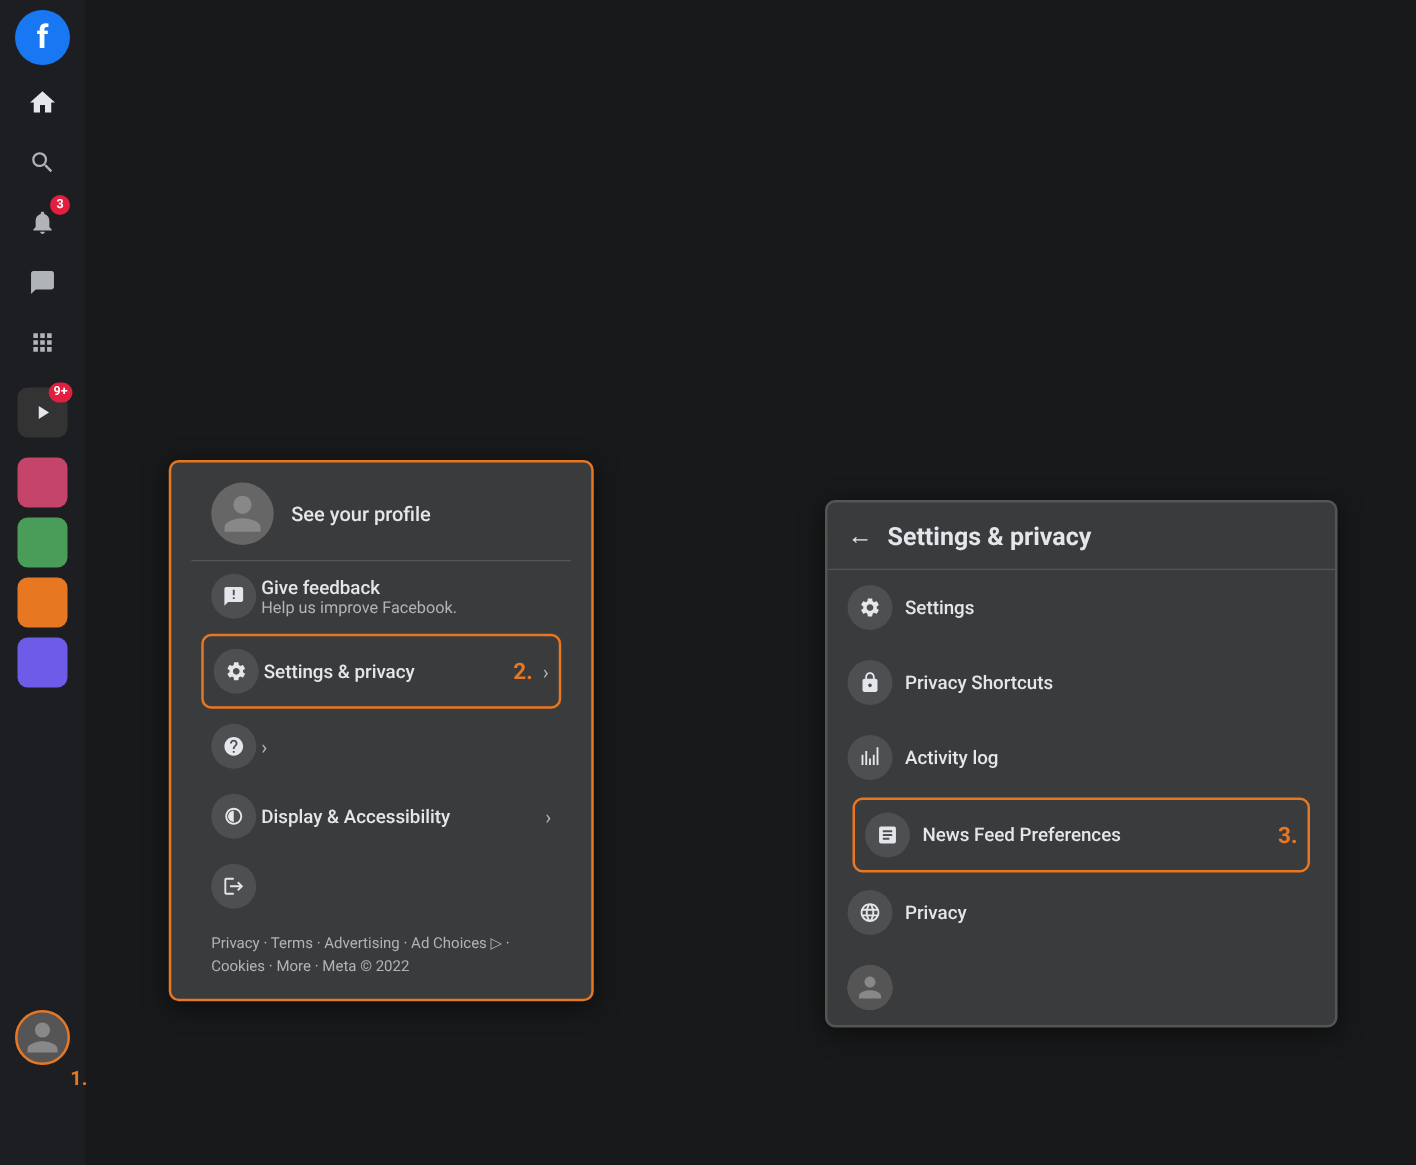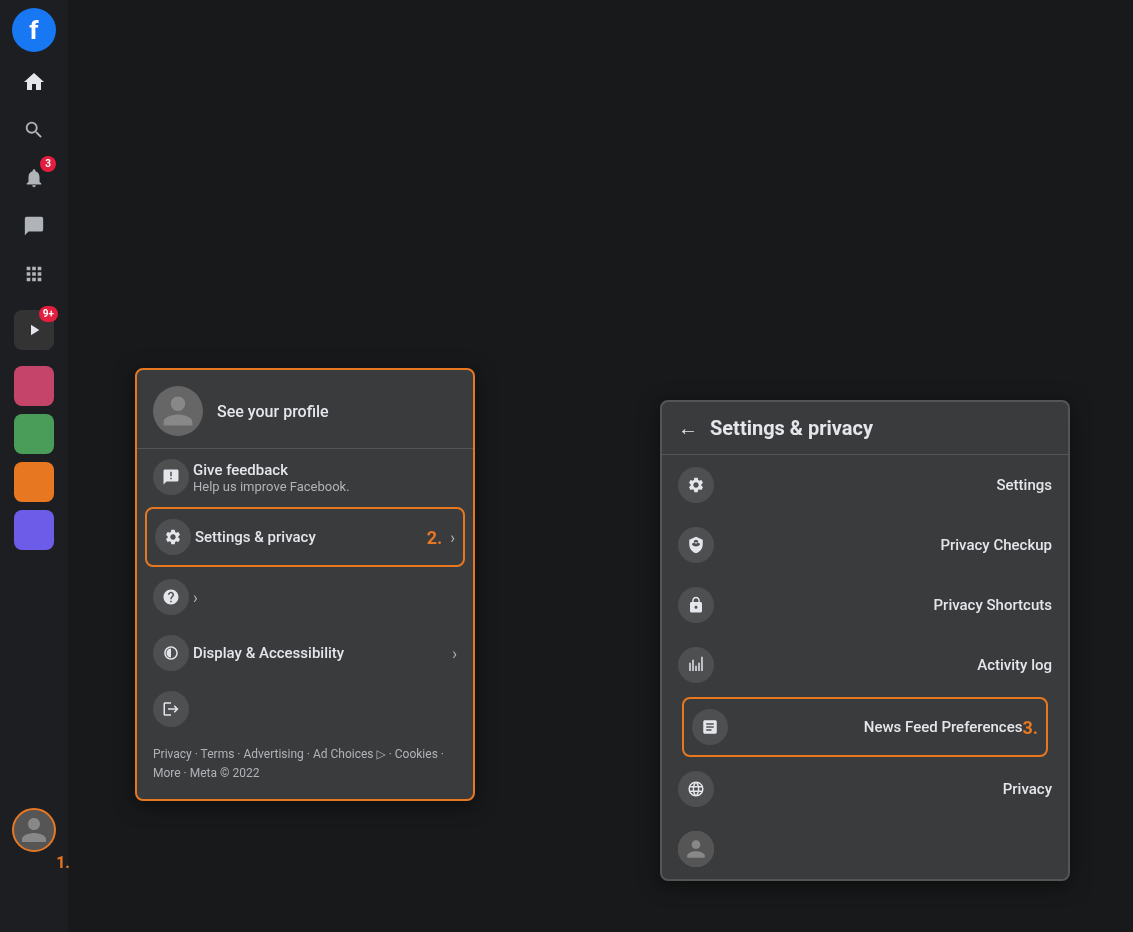--- a/index.html
+++ b/index.html
@@ -81,21 +81,21 @@
 
     
     .menu-popup {
       position: absolute;
       left: 135px;
       top: 368px;
       width: 340px;
       background: #3a3b3c;
       border-radius: 8px;
       border: 2px solid #e87722;
-      padding: 8px 0;
+      padding: 8px 16px;
       z-index: 20;
       box-shadow: 0 4px 20px rgba(0,0,0,0.5);
     }
 
     .menu-profile-row {
       display: flex;
       align-items: center;
       padding: 8px 16px 12px 16px;
       gap: 14px;
       border-bottom: 1px solid #555;
@@ -214,23 +214,22 @@
     .settings-title {
       color: #e4e6eb;
       font-size: 20px;
       font-weight: bold;
     }
 
     .settings-item {
       display: flex;
       align-items: center;
       padding: 12px 16px;
-      gap: 0;
-      cursor: pointer;
-      text-align: right;
+      gap: 10px;
+      cursor: pointer;
     }
 
     .settings-item-icon {
       width: 36px;
       height: 36px;
       border-radius: 50%;
       background: #4e4f50;
       display: flex;
       align-items: center;
       justify-content: center;
@@ -432,28 +431,20 @@
 
   <div class="settings-item">
     <div class="settings-item-icon">
       <svg width="18" height="18" viewBox="0 0 24 24" fill="#e4e6eb">
         <path d="M19.14,12.94c0.04-0.3,0.06-0.61,0.06-0.94c0-0.32-0.02-0.64-0.07-0.94l2.03-1.58c0.18-0.14,0.23-0.41,0.12-0.61l-1.92-3.32c-0.12-0.22-0.37-0.29-0.59-0.22l-2.39,0.96c-0.5-0.38-1.03-0.7-1.62-0.94L14.4,2.81c-0.04-0.24-0.24-0.41-0.48-0.41h-3.84c-0.24,0-0.43,0.17-0.47,0.41L9.25,5.35C8.66,5.59,8.12,5.92,7.63,6.29L5.24,5.33c-0.22-0.08-0.47,0-0.59,0.22L2.74,8.87C2.62,9.08,2.66,9.34,2.86,9.48l2.03,1.58C4.84,11.36,4.8,11.69,4.8,12s0.02,0.64,0.07,0.94l-2.03,1.58c-0.18,0.14-0.23,0.41-0.12,0.61l1.92,3.32c0.12,0.22,0.37,0.29,0.59,0.22l2.39-0.96c0.5,0.38,1.03,0.7,1.62,0.94l0.36,2.54c0.05,0.24,0.24,0.41,0.48,0.41h3.84c0.24,0,0.44-0.17,0.47-0.41l0.36-2.54c0.59-0.24,1.13-0.56,1.62-0.94l2.39,0.96c0.22,0.08,0.47,0,0.59-0.22l1.92-3.32c0.12-0.22,0.07-0.47-0.12-0.61L19.14,12.94z M12,15.6c-1.98,0-3.6-1.62-3.6-3.6s1.62-3.6,3.6-3.6s3.6,1.62,3.6,3.6S13.98,15.6,12,15.6z"></path>
       </svg>
     </div>
     <span class="settings-item-label">Settings</span>
   </div>
 
-  <div class="settings-item">
-    <div class="settings-item-icon">
-      <svg width="18" height="18" viewBox="0 0 24 24" fill="#e4e6eb">
-        <path d="M12 1L3 5v6c0 5.55 3.84 10.74 9 12 5.16-1.26 9-6.45 9-12V5l-9-4zm0 4c1.4 0 2.8 1.1 2.8 2.5S13.4 10 12 10c-1.4 0-2.8-1.1-2.8-2.5S10.6 5 12 5zm0 9c-2.3 0-4.3-1.2-5.5-3 0-1.8 3.7-2.8 5.5-2.8s5.5 1 5.5 2.8c-1.2 1.8-3.2 3-5.5 3z"></path>
-      </svg>
-    </div>
-    <span class="settings-item-label">Privacy Checkup</span>
-  </div>
 
   <div class="settings-item">
     <div class="settings-item-icon">
       <svg width="18" height="18" viewBox="0 0 24 24" fill="#e4e6eb">
         <path d="M18 8h-1V6c0-2.76-2.24-5-5-5S7 3.24 7 6v2H6c-1.1 0-2 .9-2 2v10c0 1.1.9 2 2 2h12c1.1 0 2-.9 2-2V10c0-1.1-.9-2-2-2zm-6 9c-1.1 0-2-.9-2-2s.9-2 2-2 2 .9 2 2-.9 2-2 2zm3.1-9H8.9V6c0-1.71 1.39-3.1 3.1-3.1 1.71 0 3.1 1.39 3.1 3.1v2z"></path>
       </svg>
     </div>
     <span class="settings-item-label">Privacy Shortcuts</span>
   </div>
 

